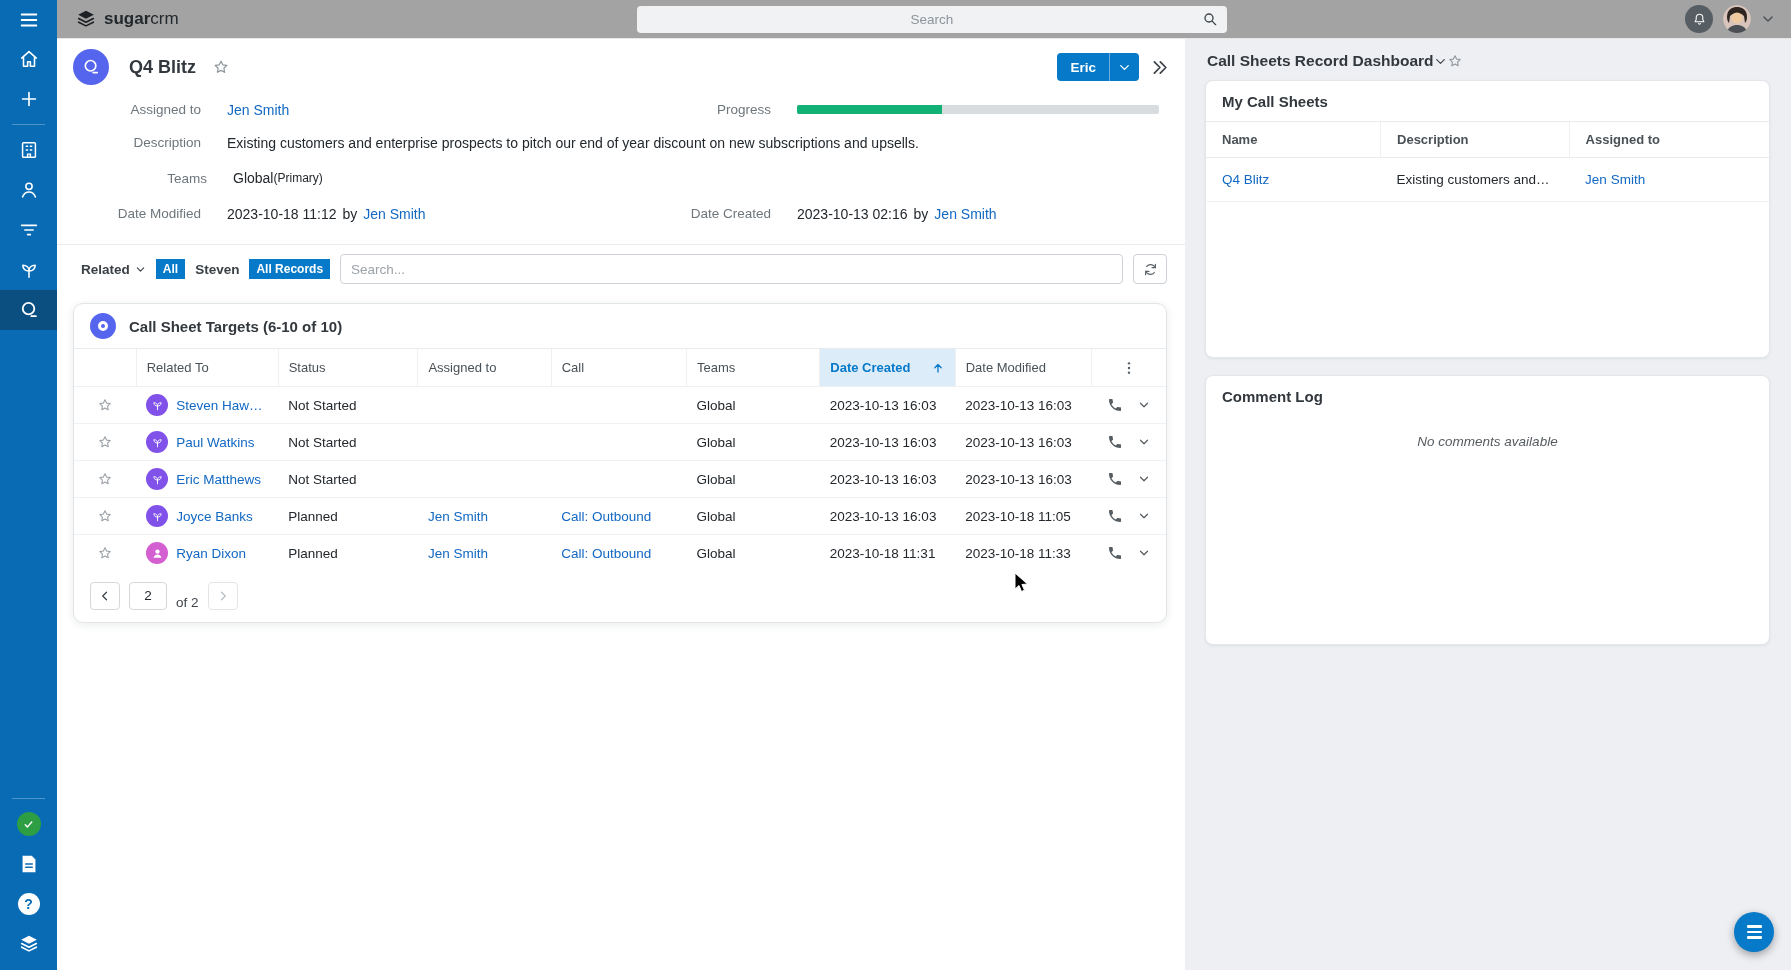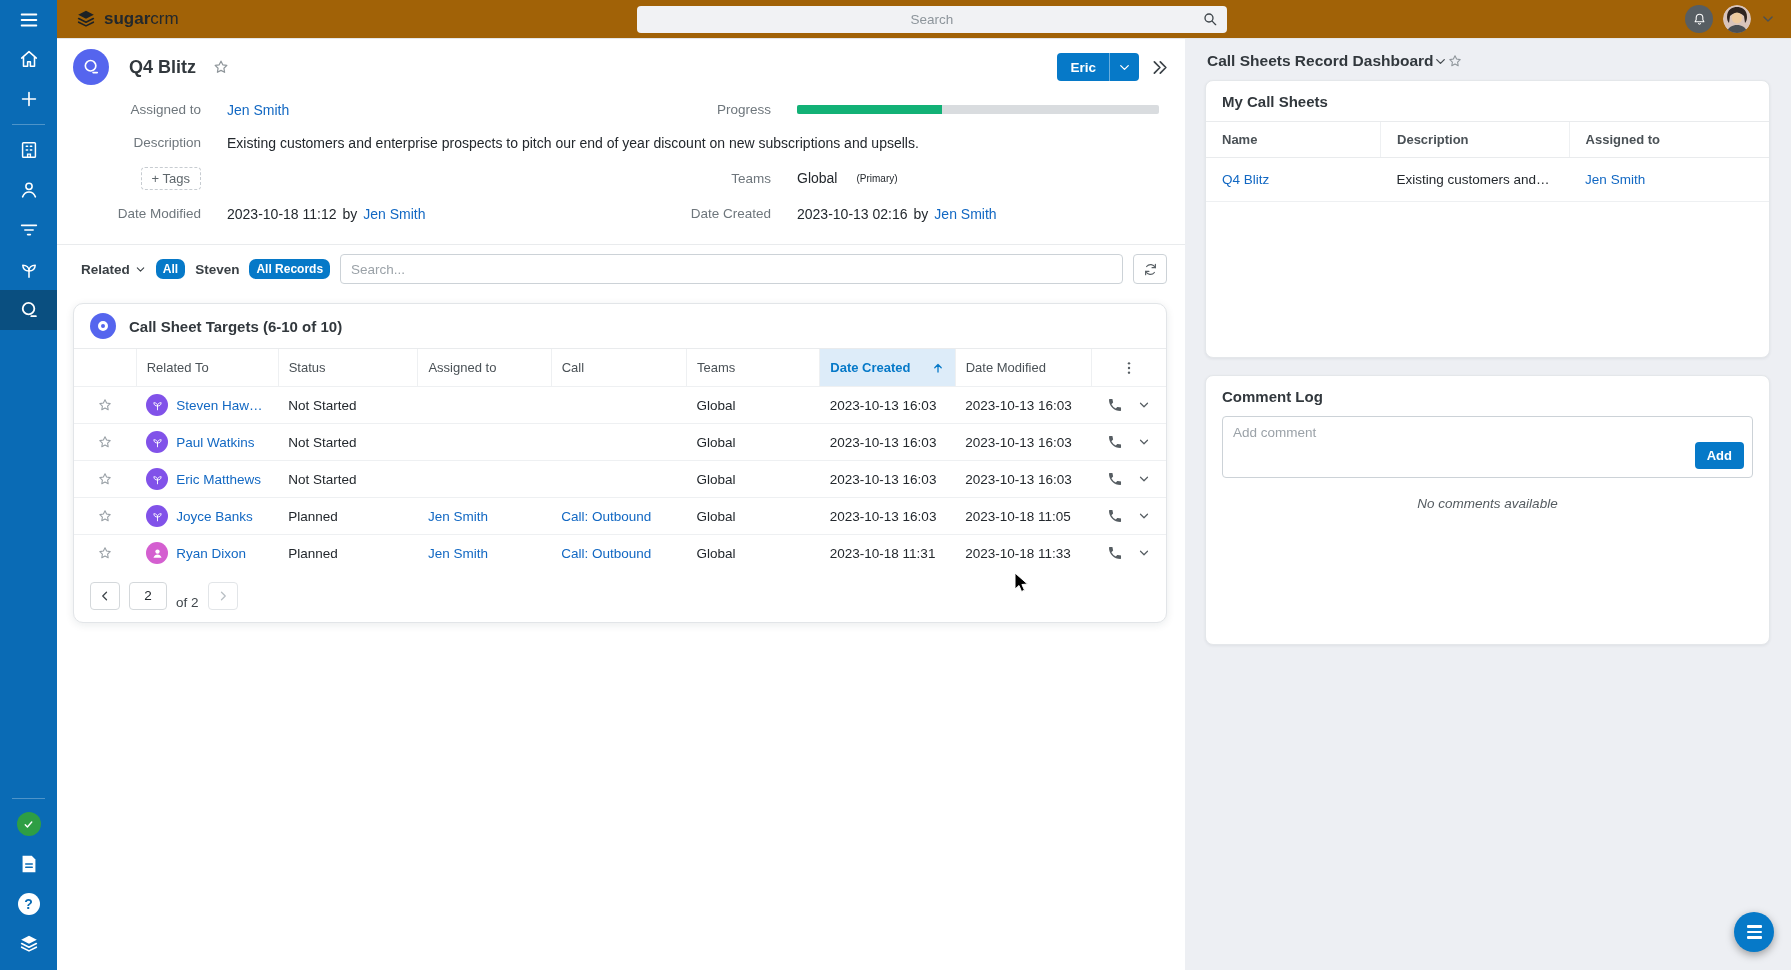--- a/index.html
+++ b/index.html
@@ -21,21 +21,21 @@
   .sb-item svg{width:22px;height:22px;}
   .sb-div{height:1px;background:rgba(255,255,255,.28);margin:5px 12px;flex:none;}
   .sb-active{background:var(--sb-active);}
   .sb-bottom{margin-top:auto;padding-bottom:6px;}
   .check-bub{width:24px;height:24px;border-radius:50%;background:#2e9e44;display:flex;align-items:center;justify-content:center;}
   .check-bub svg{width:13px;height:13px;}
   .help-bub{width:22px;height:22px;border-radius:50%;background:#fff;color:var(--sb);display:flex;align-items:center;justify-content:center;font-weight:700;font-size:14px;}
 
   
   .main{flex:1;display:flex;flex-direction:column;min-width:0;}
-  .navbar{height:39px;flex:none;background:#a16207;border-bottom:1px solid #e5e7e9;display:flex;align-items:center;padding:0 16px 0 18px;}
+  .navbar{height:39px;flex:none;background:#a3a3a3;border-bottom:1px solid #e5e7e9;display:flex;align-items:center;padding:0 16px 0 18px;}
   .logo{display:flex;align-items:center;gap:7px;font-size:17px;color:#23282c;}
   .logo svg{width:22px;height:22px;color:#1d2125;}
   .logo .b{font-weight:700;}
   .nav-search{position:relative;width:590px;margin:0 auto;}
   .nav-search input{width:100%;height:27px;background:#f1f2f4;border:none;border-radius:4px;text-align:center;font-size:13.5px;color:#333;outline:none;font-family:inherit;}
   .nav-search input::placeholder{color:#8d959b;}
   .nav-search .mag{position:absolute;right:9px;top:5px;width:16px;height:16px;color:#3f464b;}
   .nav-right{display:flex;align-items:center;gap:10px;}
   .bell{width:28px;height:28px;border-radius:50%;background:#575e63;display:flex;align-items:center;justify-content:center;color:#fff;cursor:pointer;}
   .bell svg{width:15px;height:15px;}
@@ -64,28 +64,28 @@
   .fcell{flex:1;display:flex;align-items:center;min-width:0;}
   .fcell--full{flex:2;}
   .flabel{width:144px;flex:none;text-align:right;margin-right:26px;color:var(--lbl);font-size:13.5px;}
   .fcell--right .flabel{width:150px;}
   .fvalue{font-size:14px;color:var(--txt);min-width:0;display:flex;align-items:center;}
   .link{color:var(--link);cursor:pointer;}
   .progress-track{flex:1;height:9px;background:#d9dcdf;border-radius:2px;margin-right:26px;overflow:hidden;}
   .progress-fill{height:100%;background:var(--green);}
   .tagslot{width:144px;flex:none;display:flex;justify-content:flex-end;margin-right:26px;}
   .tags-pill{border:1px dashed #c7ccd1;border-radius:4px;padding:3px 10px;font-size:13px;color:#5f676c;background:#fff;cursor:pointer;white-space:nowrap;}
-  .paren{font-size:10px;margin-left:19px;}
+  .paren{font-size:12px;margin-left:0;}
   .bysep{margin:0 6px;}
 
   
   .rel-toolbar{display:flex;align-items:center;gap:10px;padding:9px 18px 9px 24px;border-top:1px solid var(--line);margin-top:8px;}
   .rel-lbl{font-size:13.5px;font-weight:700;color:#3a4045;display:flex;align-items:center;gap:5px;cursor:pointer;}
   .rel-lbl svg{width:11px;height:11px;color:#3a4045;}
-  .badge{background:var(--accent);color:#fff;font-weight:700;font-size:12px;border-radius:7px;padding:3px 7px;cursor:pointer;}
+  .badge{background:var(--accent);color:#fff;font-weight:700;font-size:12px;border-radius:0;padding:3px 7px;cursor:pointer;}
   .rel-search{flex:1;height:30px;border:1px solid #ccd2d7;border-radius:4px;padding:0 10px;font-size:13.5px;color:#333;outline:none;font-family:inherit;}
   .rel-search::placeholder{color:#9ba2a8;}
   .refresh-btn{width:34px;height:30px;border:1px solid #ccd2d7;border-radius:4px;background:#fff;display:flex;align-items:center;justify-content:center;color:#5b6267;cursor:pointer;flex:none;}
   .refresh-btn svg{width:15px;height:15px;}
 
   
   .panel{margin:10px 18px 0 16px;border:1px solid #e2e5e8;border-radius:10px;box-shadow:0 2px 8px rgba(24,39,58,.09);background:#fff;}
   .panel-head{display:flex;align-items:center;gap:13px;padding:9px 16px;}
   .panel-icon{width:26px;height:26px;border-radius:50%;background:var(--violet);display:flex;align-items:center;justify-content:center;flex:none;}
   .panel-icon .ring{width:10px;height:10px;border:3px solid #fff;border-radius:50%;}
@@ -380,25 +380,20 @@
                 </div>
             </div>
           </div>
           <div class="frow">
             <div class="fcell fcell--full">
               <div class="flabel">Description</div>
               <div class="fvalue">Existing customers and enterprise prospects to pitch our end of year discount on new subscriptions and upsells.</div>
             </div>
           </div>
           <div class="frow" style="min-height:38px;">
-            <div class="fcell">
-              <div class="tagslot">
-                  <span class="tags-pill">+ Tags</span>
-                </div>
-            </div>
             <div class="fcell fcell--right">
               <div class="flabel">Teams</div>
               <div class="fvalue">
                   <span>Global</span>
                   <span class="paren">(Primary)</span>
                 </div>
             </div>
           </div>
           <div class="frow">
             <div class="fcell">
@@ -698,24 +693,20 @@
     <td><a class="link">Q4 Blitz</a></td>
     <td>Existing customers and enter...</td>
     <td><a class="link">Jen Smith</a></td>
   </tr>
 </tbody>
           </table>
         </div>
 
         <div class="card card-cl">
           <div class="card-title">Comment Log</div>
-          <div class="comment-box">
-            <textarea placeholder="Add comment" style=""></textarea>
-            <button class="add-btn">Add</button>
-          </div>
           <div class="no-comments">No comments available</div>
         </div>
       </aside>
     </div>
   </div>
 
   <div class="fab">
       <i></i>
       <i></i>
       <i></i>

